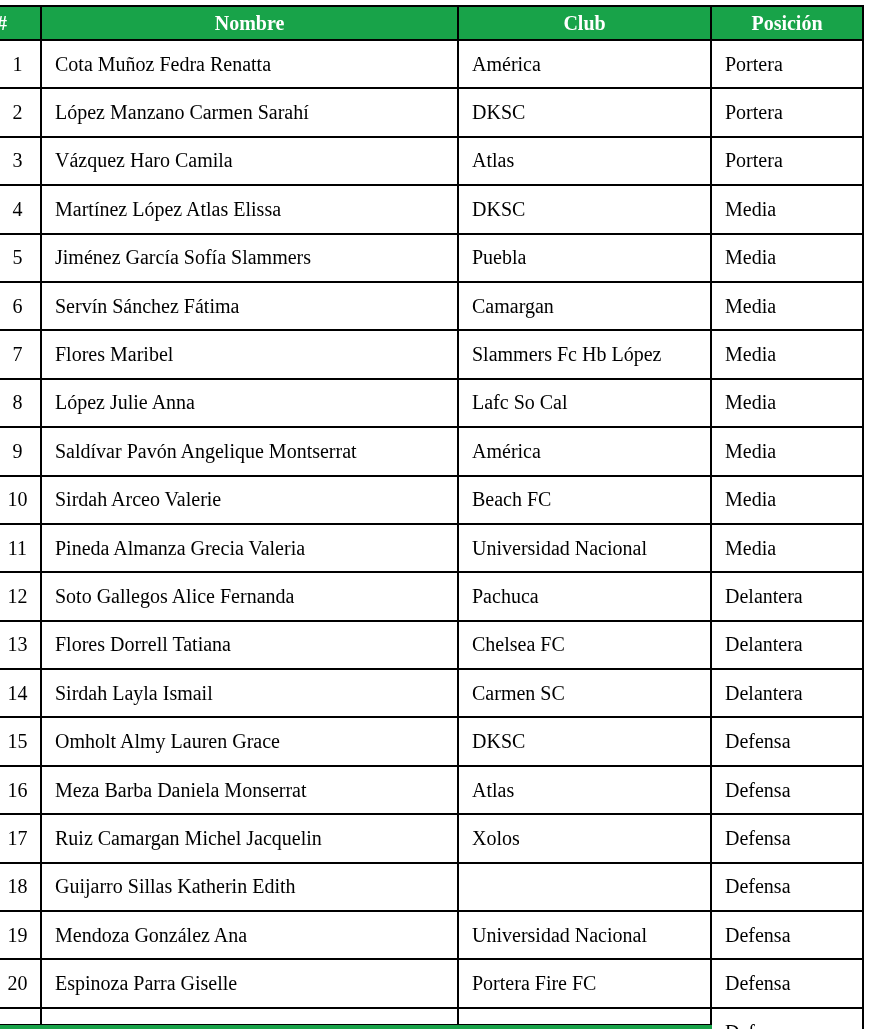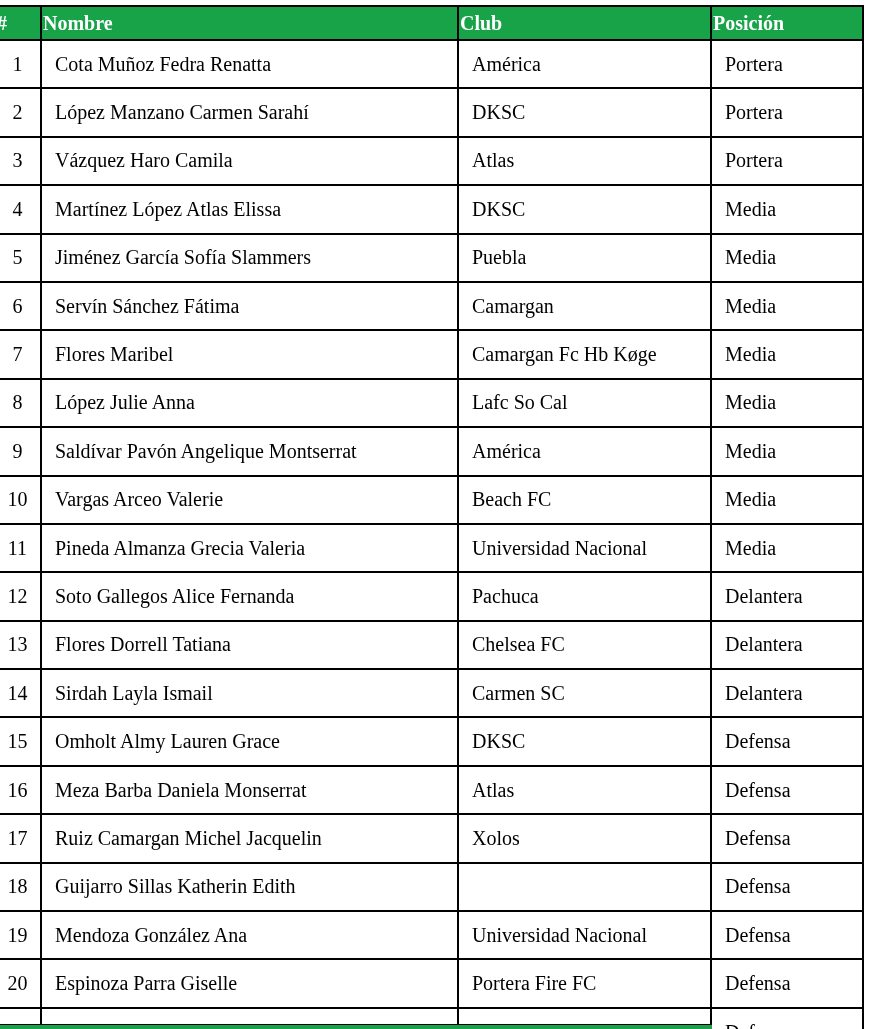--- a/index.html
+++ b/index.html
@@ -34,21 +34,21 @@
     color: var(--cell-text, #000000);
     background: var(--row-bg, #ffffff);
     overflow: hidden;
     white-space: nowrap;
   }
   table.roster thead th {
     background: var(--header-bg, #18a349);
     color: var(--header-text, #ffffff);
     font-weight: bold;
     height: 30px;
-    text-align: left;
+    text-align: center;
     vertical-align: middle;
   }
   table.roster thead th.col-num {
     text-align: left;
     padding-left: 1px;
   }
   table.roster tbody td {
     height: 44.4px;
     vertical-align: middle;
     padding-left: 13px;
@@ -126,38 +126,38 @@
           </tr>
           <tr>
             <td class="cell-num">6</td>
             <td class="cell-nombre">Servín Sánchez Fátima</td>
             <td class="cell-club">Camargan</td>
             <td class="cell-posicion">Media</td>
           </tr>
           <tr>
             <td class="cell-num">7</td>
             <td class="cell-nombre">Flores Maribel</td>
-            <td class="cell-club">Camargan Fc Hb Køge</td>
+            <td class="cell-club">Slammers Fc Hb López</td>
             <td class="cell-posicion">Media</td>
           </tr>
           <tr>
             <td class="cell-num">8</td>
             <td class="cell-nombre">López Julie Anna</td>
             <td class="cell-club">Lafc So Cal</td>
             <td class="cell-posicion">Media</td>
           </tr>
           <tr>
             <td class="cell-num">9</td>
             <td class="cell-nombre">Saldívar Pavón Angelique Montserrat</td>
             <td class="cell-club">América</td>
             <td class="cell-posicion">Media</td>
           </tr>
           <tr>
             <td class="cell-num">10</td>
-            <td class="cell-nombre">Vargas Arceo Valerie</td>
+            <td class="cell-nombre">Sirdah Arceo Valerie</td>
             <td class="cell-club">Beach FC</td>
             <td class="cell-posicion">Media</td>
           </tr>
           <tr>
             <td class="cell-num">11</td>
             <td class="cell-nombre">Pineda Almanza Grecia Valeria</td>
             <td class="cell-club">Universidad Nacional</td>
             <td class="cell-posicion">Media</td>
           </tr>
           <tr>

